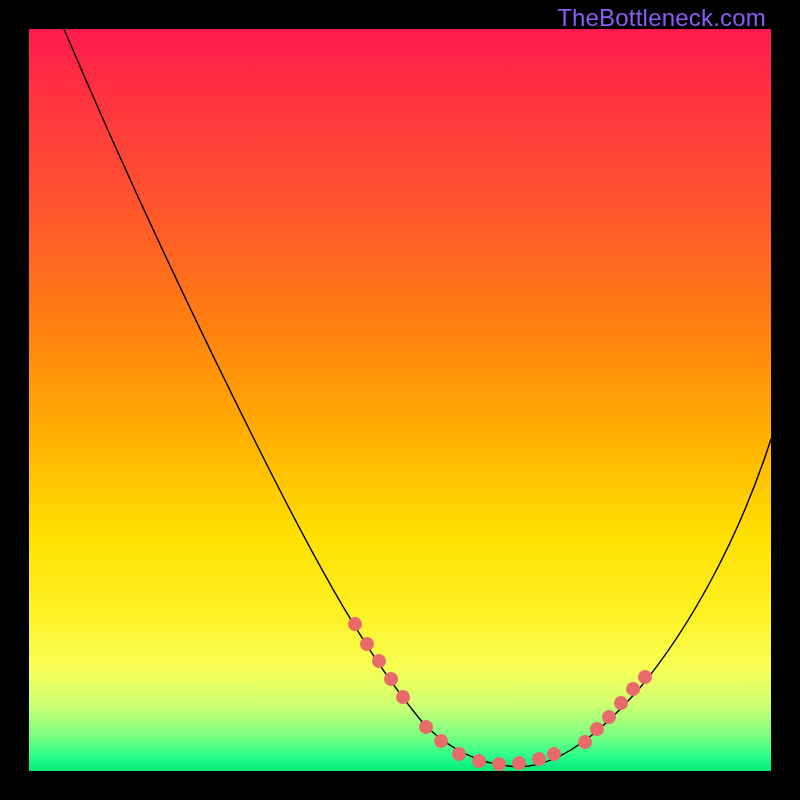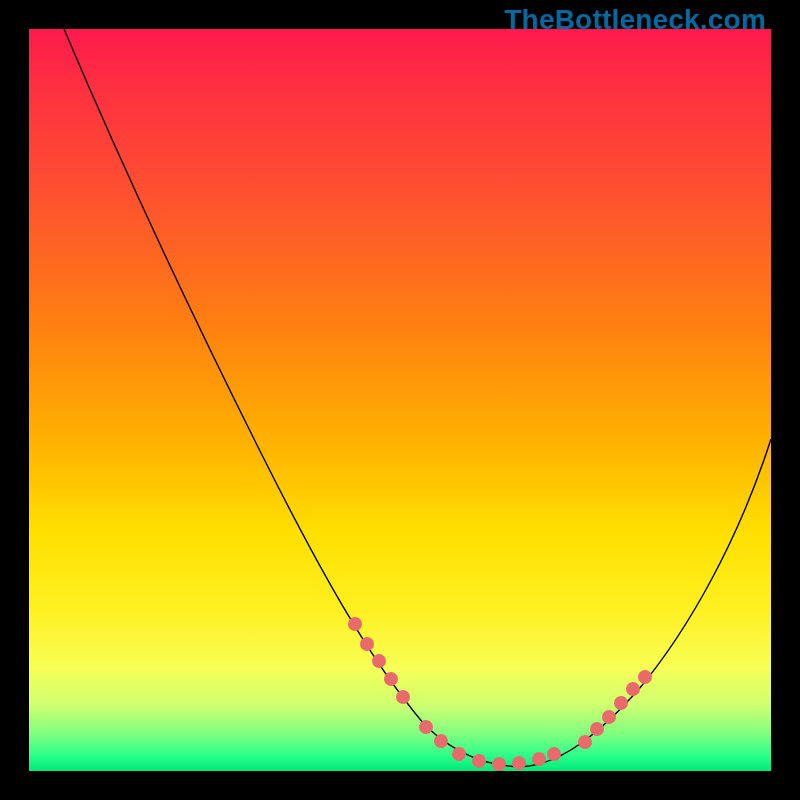--- a/index.html
+++ b/index.html
@@ -38,23 +38,23 @@
       #80ff80 95%,
       #2aff8a 98%,
       #00e878 100%
     );
   }
   .watermark {
     position: absolute;
     top: 4px;
     right: 34px;
     font-family: Arial, Helvetica, sans-serif;
-    font-size: 28px;
-    font-weight: 700;
-    color: #0369a1;
+    font-size: 24px;
+    font-weight: 400;
+    color: #8b5cf6;
     letter-spacing: 0.2px;
   }
   svg.overlay {
     position: absolute;
     left: 0;
     top: 0;
     width: 742px;
     height: 742px;
     overflow: visible;
   }

